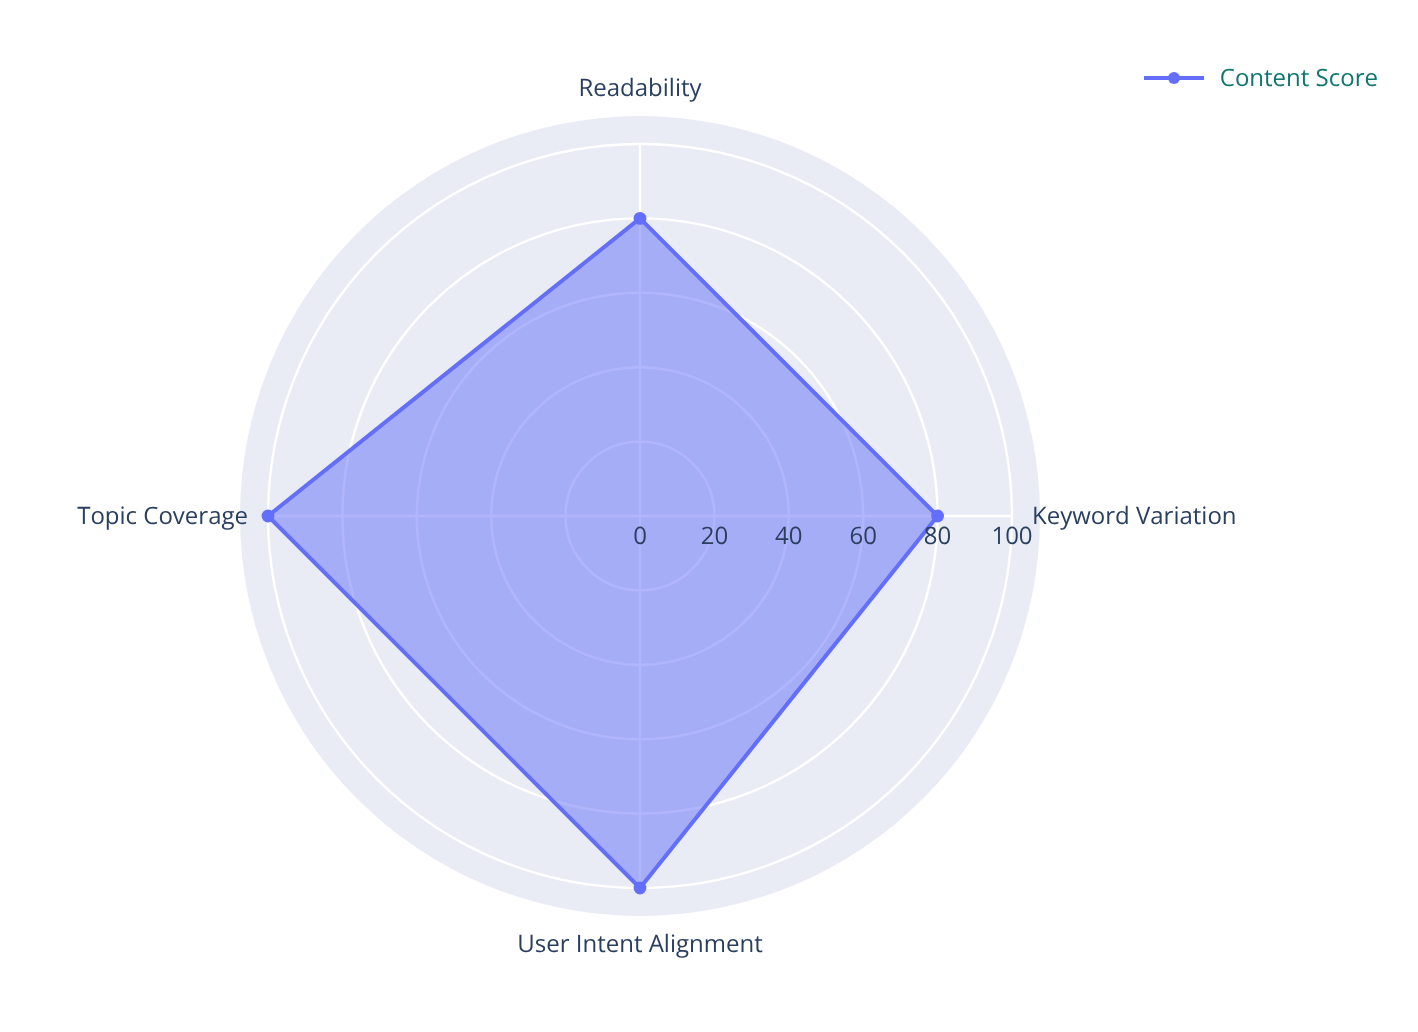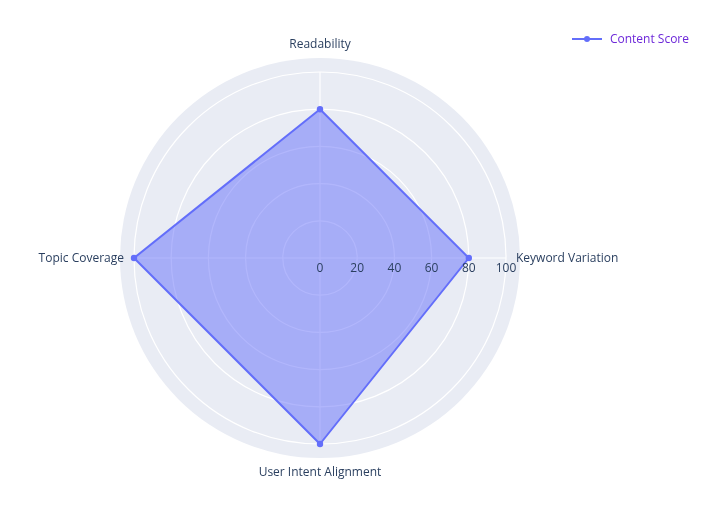--- a/index.html
+++ b/index.html
@@ -20,21 +20,21 @@
   }
   svg { display: block; }
   .legend {
     position: absolute;
     top: 30px;
     right: 20px;
     display: flex;
     align-items: center;
     gap: 8px;
     font-size: 12px;
-    color: #6d28d9;
+    color: #0f766e;
   }
   .legend-swatch {
     display: inline-flex;
     align-items: center;
     justify-content: center;
     width: 30px;
     height: 12px;
     position: relative;
   }
   .legend-swatch .line {

